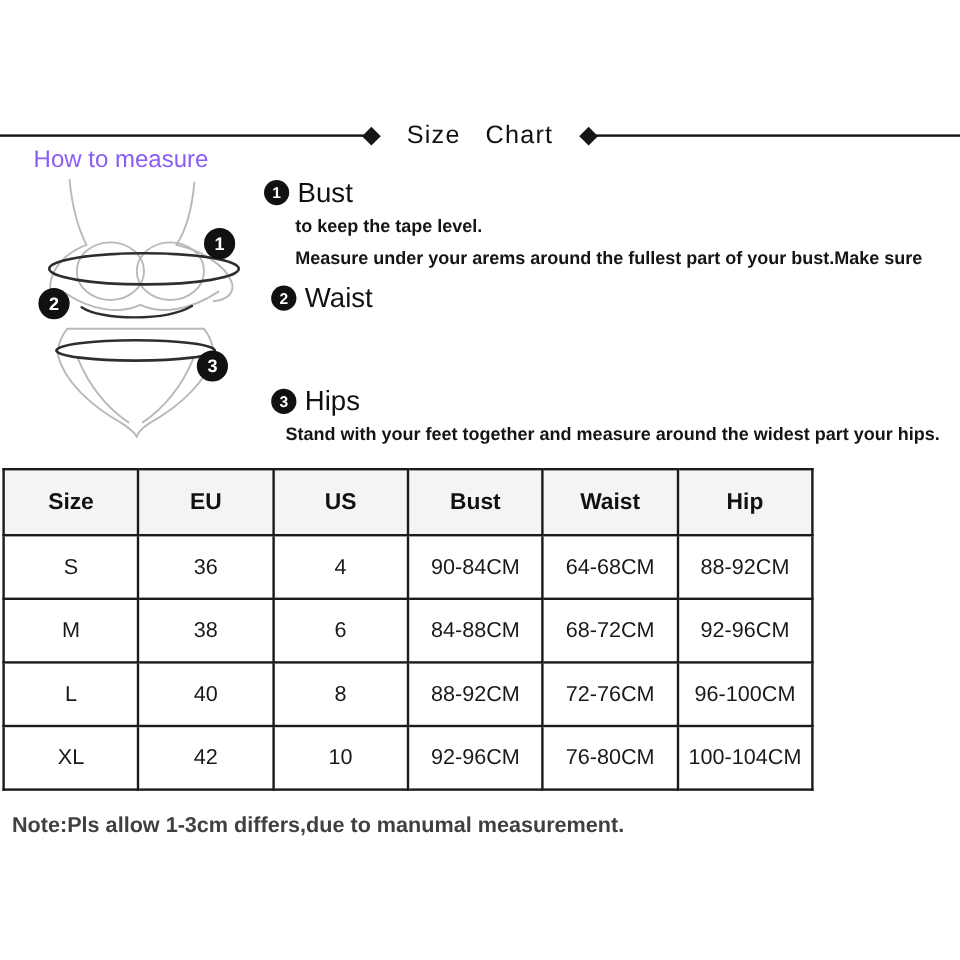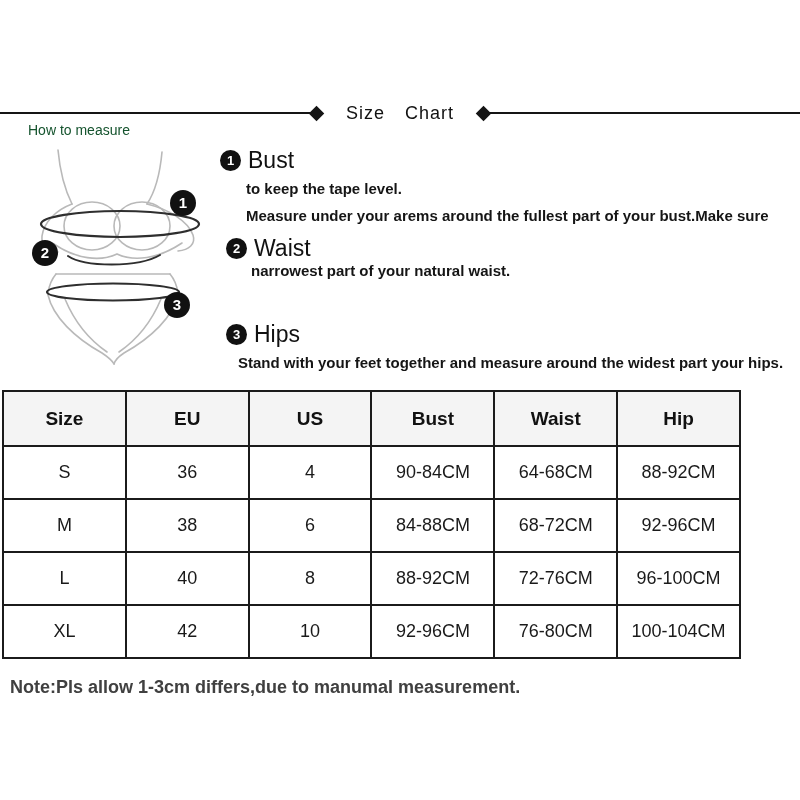--- a/index.html
+++ b/index.html
@@ -4,38 +4,38 @@
 <style>
   html,body{margin:0;padding:0;background:#ffffff;}
   .canvas{
     position:relative;width:800px;height:800px;background:#ffffff;
     font-family:"Liberation Sans", sans-serif;color:#1a1a1a;overflow:hidden;
   }
   
   .title-row{position:absolute;top:101px;left:0;right:0;height:24px;display:flex;align-items:center;}
   .title-line{flex:1;height:2px;background:#151515;}
   .title-diamond{width:11px;height:11px;background:#151515;transform:rotate(45deg);flex:0 0 auto;}
-  .title-text{margin:0 24px;font-size:18px;letter-spacing:1px;word-spacing:14px;color:#111;white-space:nowrap;}
+  .title-text{margin:0 24px;font-size:21px;letter-spacing:1px;word-spacing:14px;color:#111;white-space:nowrap;}
   
-  .how-to-measure{position:absolute;top:122px;left:28px;font-size:14px;color:#14532d;}
+  .how-to-measure{position:absolute;top:122px;left:28px;font-size:20px;color:#8b5cf6;}
   .illustration{position:absolute;top:146px;left:20px;}
   
   .section-heading{position:absolute;display:flex;align-items:center;}
   .badge{width:21px;height:21px;border-radius:50%;background:#111;color:#fff;font-size:13px;
          font-weight:bold;display:flex;align-items:center;justify-content:center;margin-right:7px;flex:0 0 auto;}
   .section-title{font-size:23px;color:#111;}
   .section-desc{position:absolute;font-size:15px;font-weight:600;line-height:27px;color:#151515;white-space:nowrap;}
   .heading-bust{top:147px;left:220px;}
   .desc-bust{top:175px;left:246px;}
   .heading-waist{top:235px;left:226px;}
   .desc-waist{top:257px;left:251px;}
   .heading-hips{top:321px;left:226px;}
   .desc-hips{top:349px;left:238px;}
   
-  table.size-table{position:absolute;top:390px;left:2px;width:739px;border-collapse:collapse;table-layout:fixed;}
+  table.size-table{position:absolute;top:390px;left:2px;width:676px;border-collapse:collapse;table-layout:fixed;}
   .size-table th,.size-table td{border:2px solid #1b1b1b;text-align:center;vertical-align:middle;padding:0;}
   .size-table th{height:53px;background:#f4f4f4;font-size:19px;font-weight:bold;color:#111;}
   .size-table td{height:51px;font-size:18px;font-weight:400;color:#1a1a1a;}
   
   .note{position:absolute;top:677px;left:10px;font-size:18px;font-weight:600;color:#404040;}
 </style>
 </head>
 <body>
 
 <div class="canvas">
@@ -95,21 +95,20 @@
   <div class="section-desc desc-bust">
     <div>to keep the tape level.</div>
     <div>Measure under your arems around the fullest part of your bust.Make sure</div>
   </div>
 
   <div class="section-heading heading-waist">
     <span class="badge">2</span>
     <span class="section-title">Waist</span>
   </div>
   <div class="section-desc desc-waist">
-    <div>narrowest part of your natural waist.</div>
   </div>
 
   <div class="section-heading heading-hips">
     <span class="badge">3</span>
     <span class="section-title">Hips</span>
   </div>
   <div class="section-desc desc-hips">
     <div>Stand with your feet together and measure around the widest part your hips.</div>
   </div>
 

